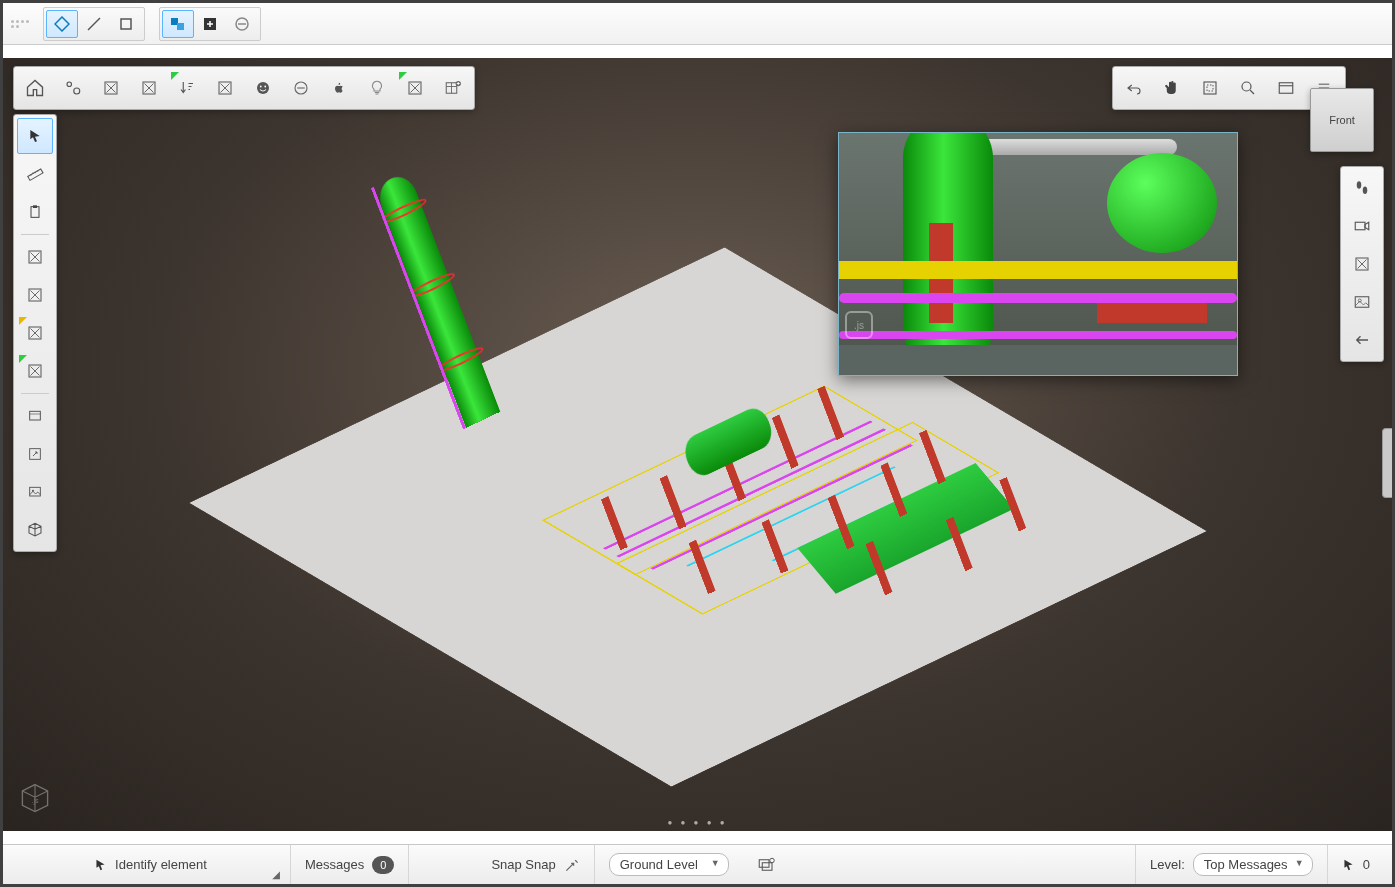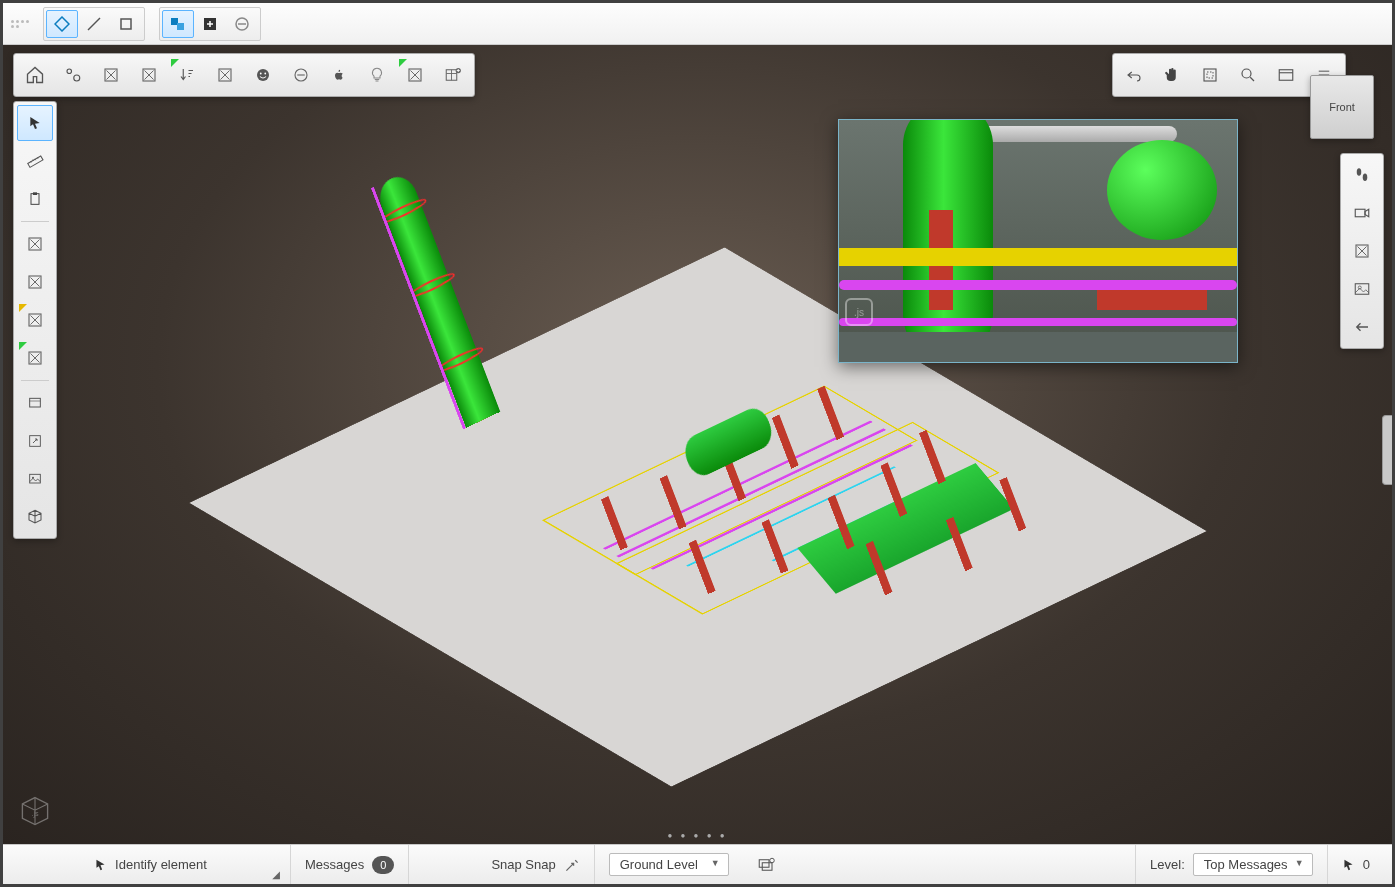--- a/index.html
+++ b/index.html
@@ -13,20 +13,21 @@
   display: flex;
   flex-direction: column;
 }
 
 .frame {
   border: 3px solid #404040;
   width: 1395px;
   height: 887px;
   display: flex;
   flex-direction: column;
+  gap: 13px;
 }
 
 
 .top-strip {
   height: 42px;
   background: linear-gradient(#fdfdfd, #f1f1f1);
   border-bottom: 1px solid #ccc;
   display: flex;
   align-items: center;
   padding: 0 8px;
@@ -258,21 +259,21 @@
   align-items: center;
   padding: 0 8px;
   gap: 0;
   font-size:13px;
   color:#444;
 }
 .status-sec { display:flex; align-items:center; height:100%; padding: 0 14px; border-right:1px solid #d6d6d6; gap:8px; }
 .status-sec:last-child { border-right:none; }
 .badge { background:#555; color:#fff; border-radius:10px; padding:0 8px; font-size:11px; min-width:18px; text-align:center; line-height:18px; height:18px;}
 .dropdown {
-  border:1px solid #bbb; border-radius:2px; background:#fff; padding:3px 24px 3px 10px;
+  border:1px solid #bbb; border-radius:10px; background:#fff; padding:3px 24px 3px 10px;
   position:relative; cursor:pointer; min-width:120px;
 }
 .dropdown::after { content:"▼"; position:absolute; right:8px; top:4px; font-size:9px; color:#666;}
 .spacer { flex:1; }
 .snap-arrow { font-size:14px; color:#777; }
 
 svg { display:block; }
 </style>
 </head>
 <body>

